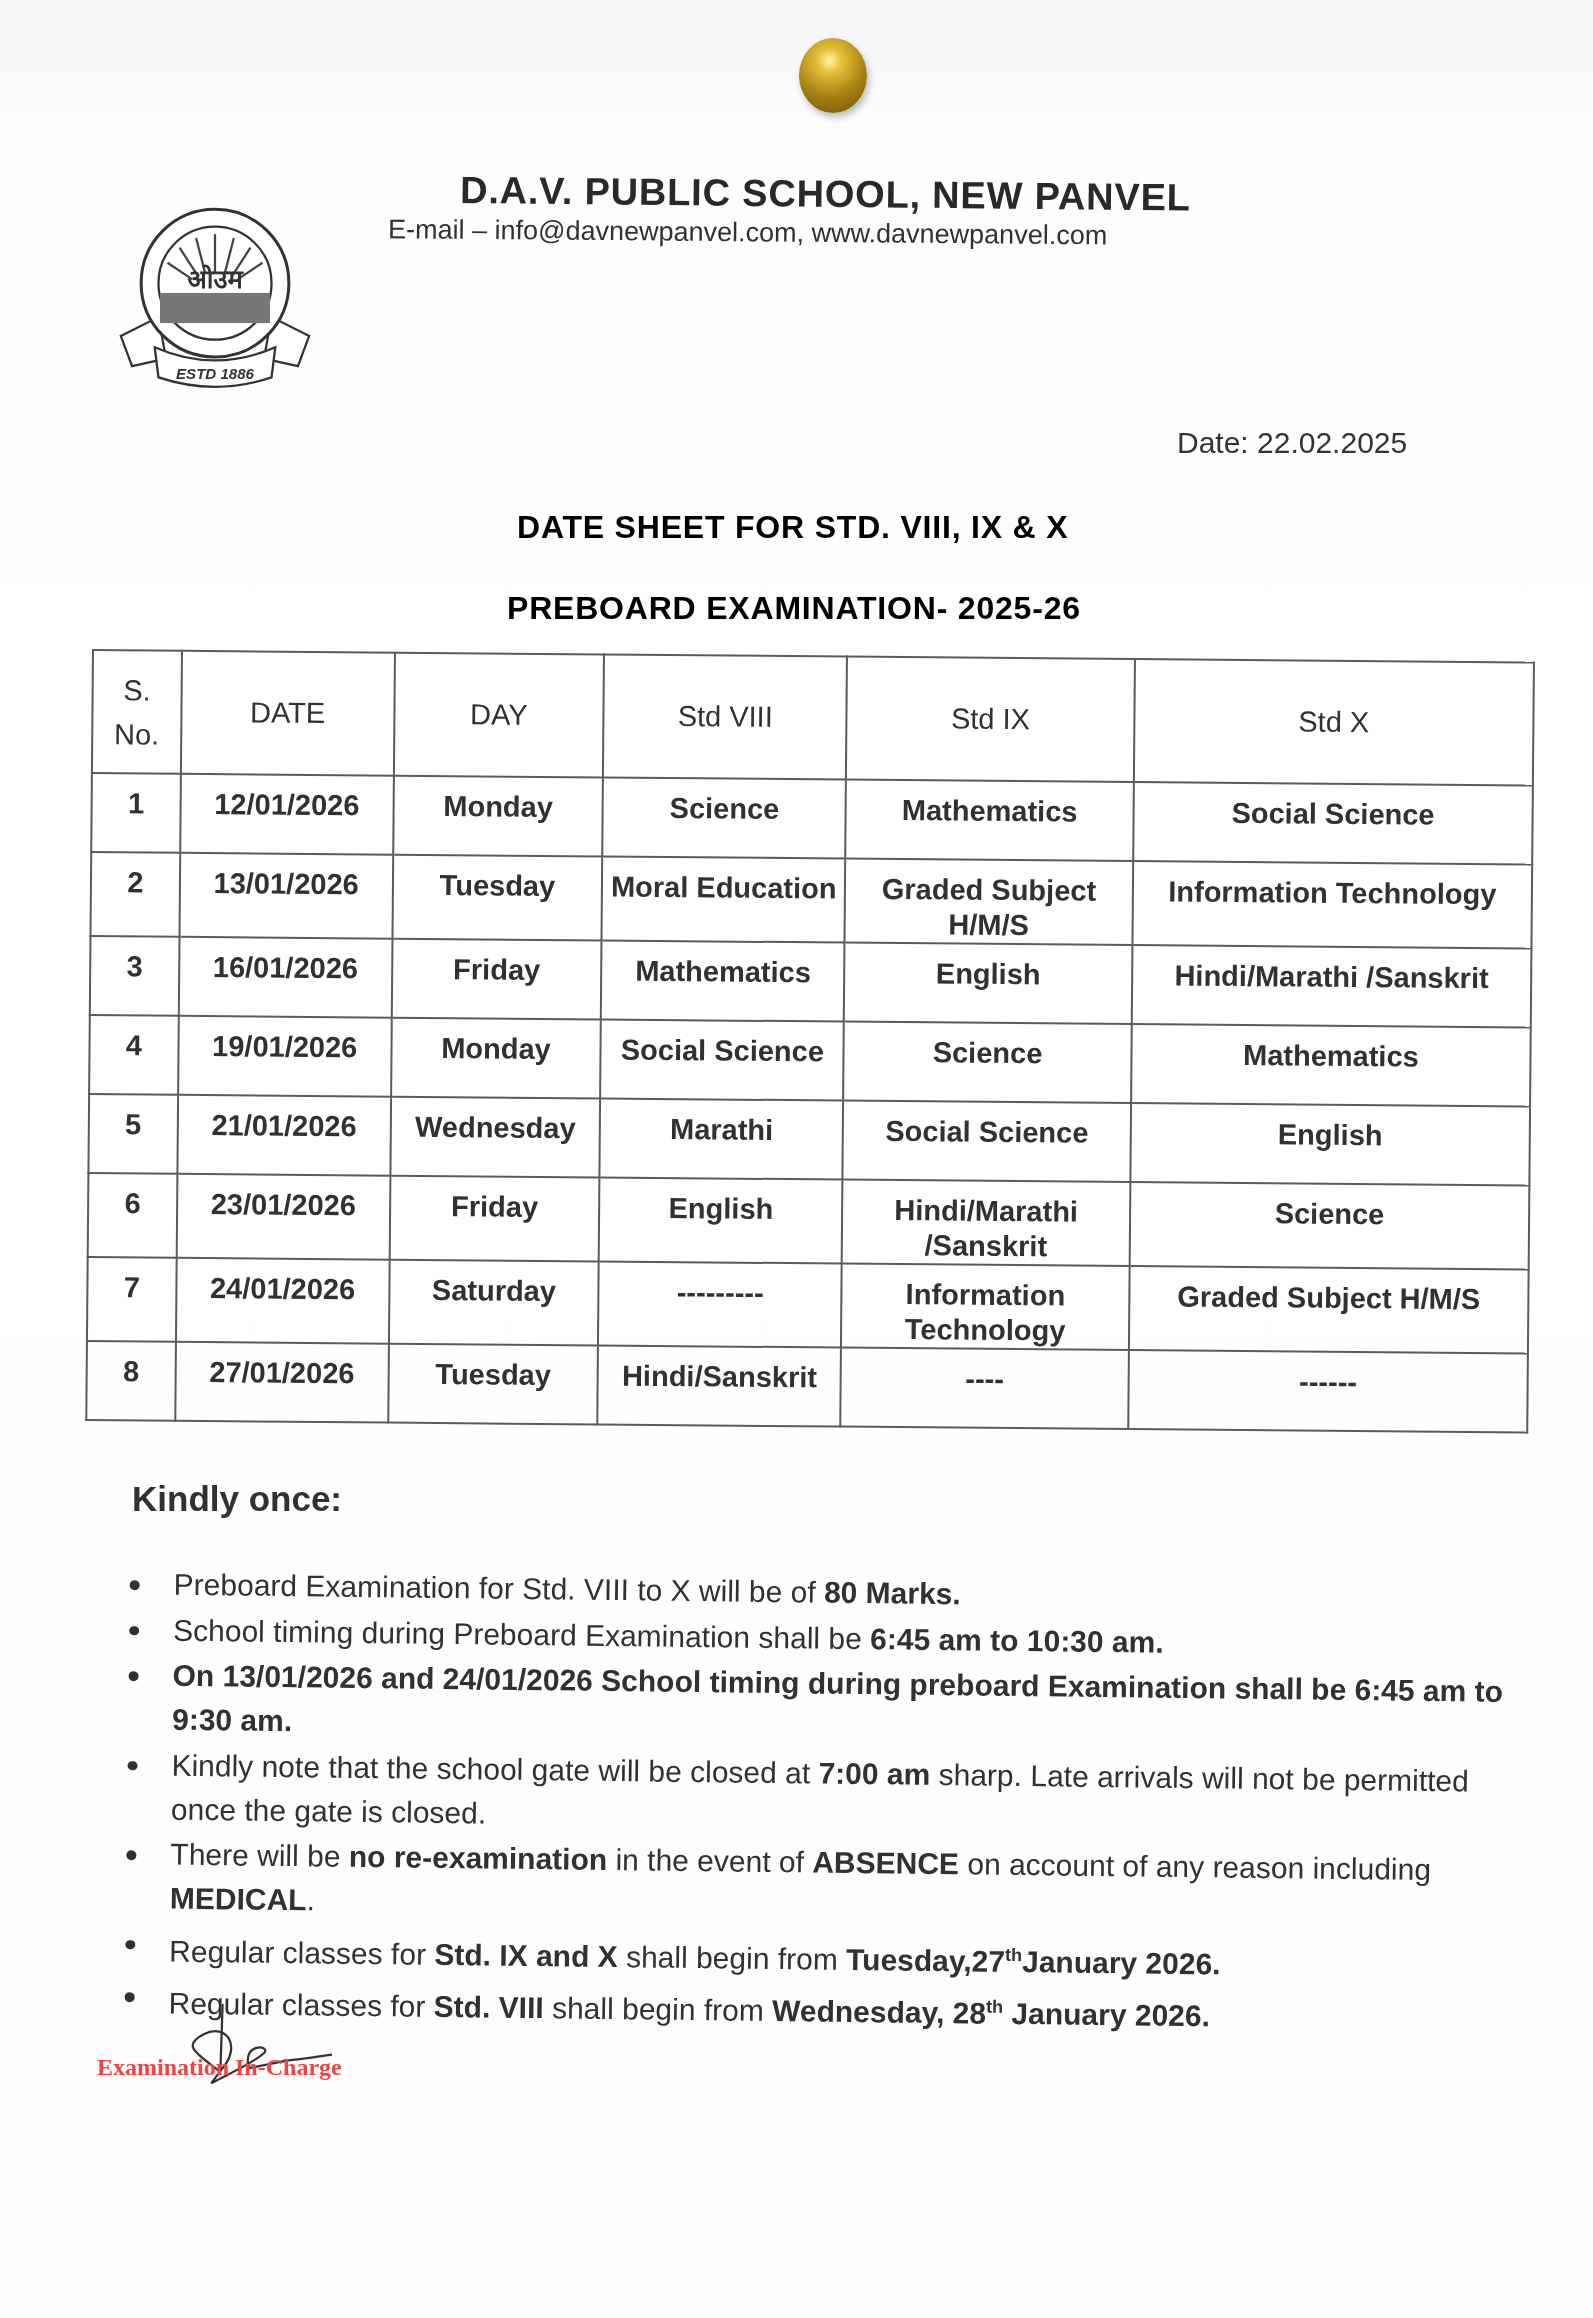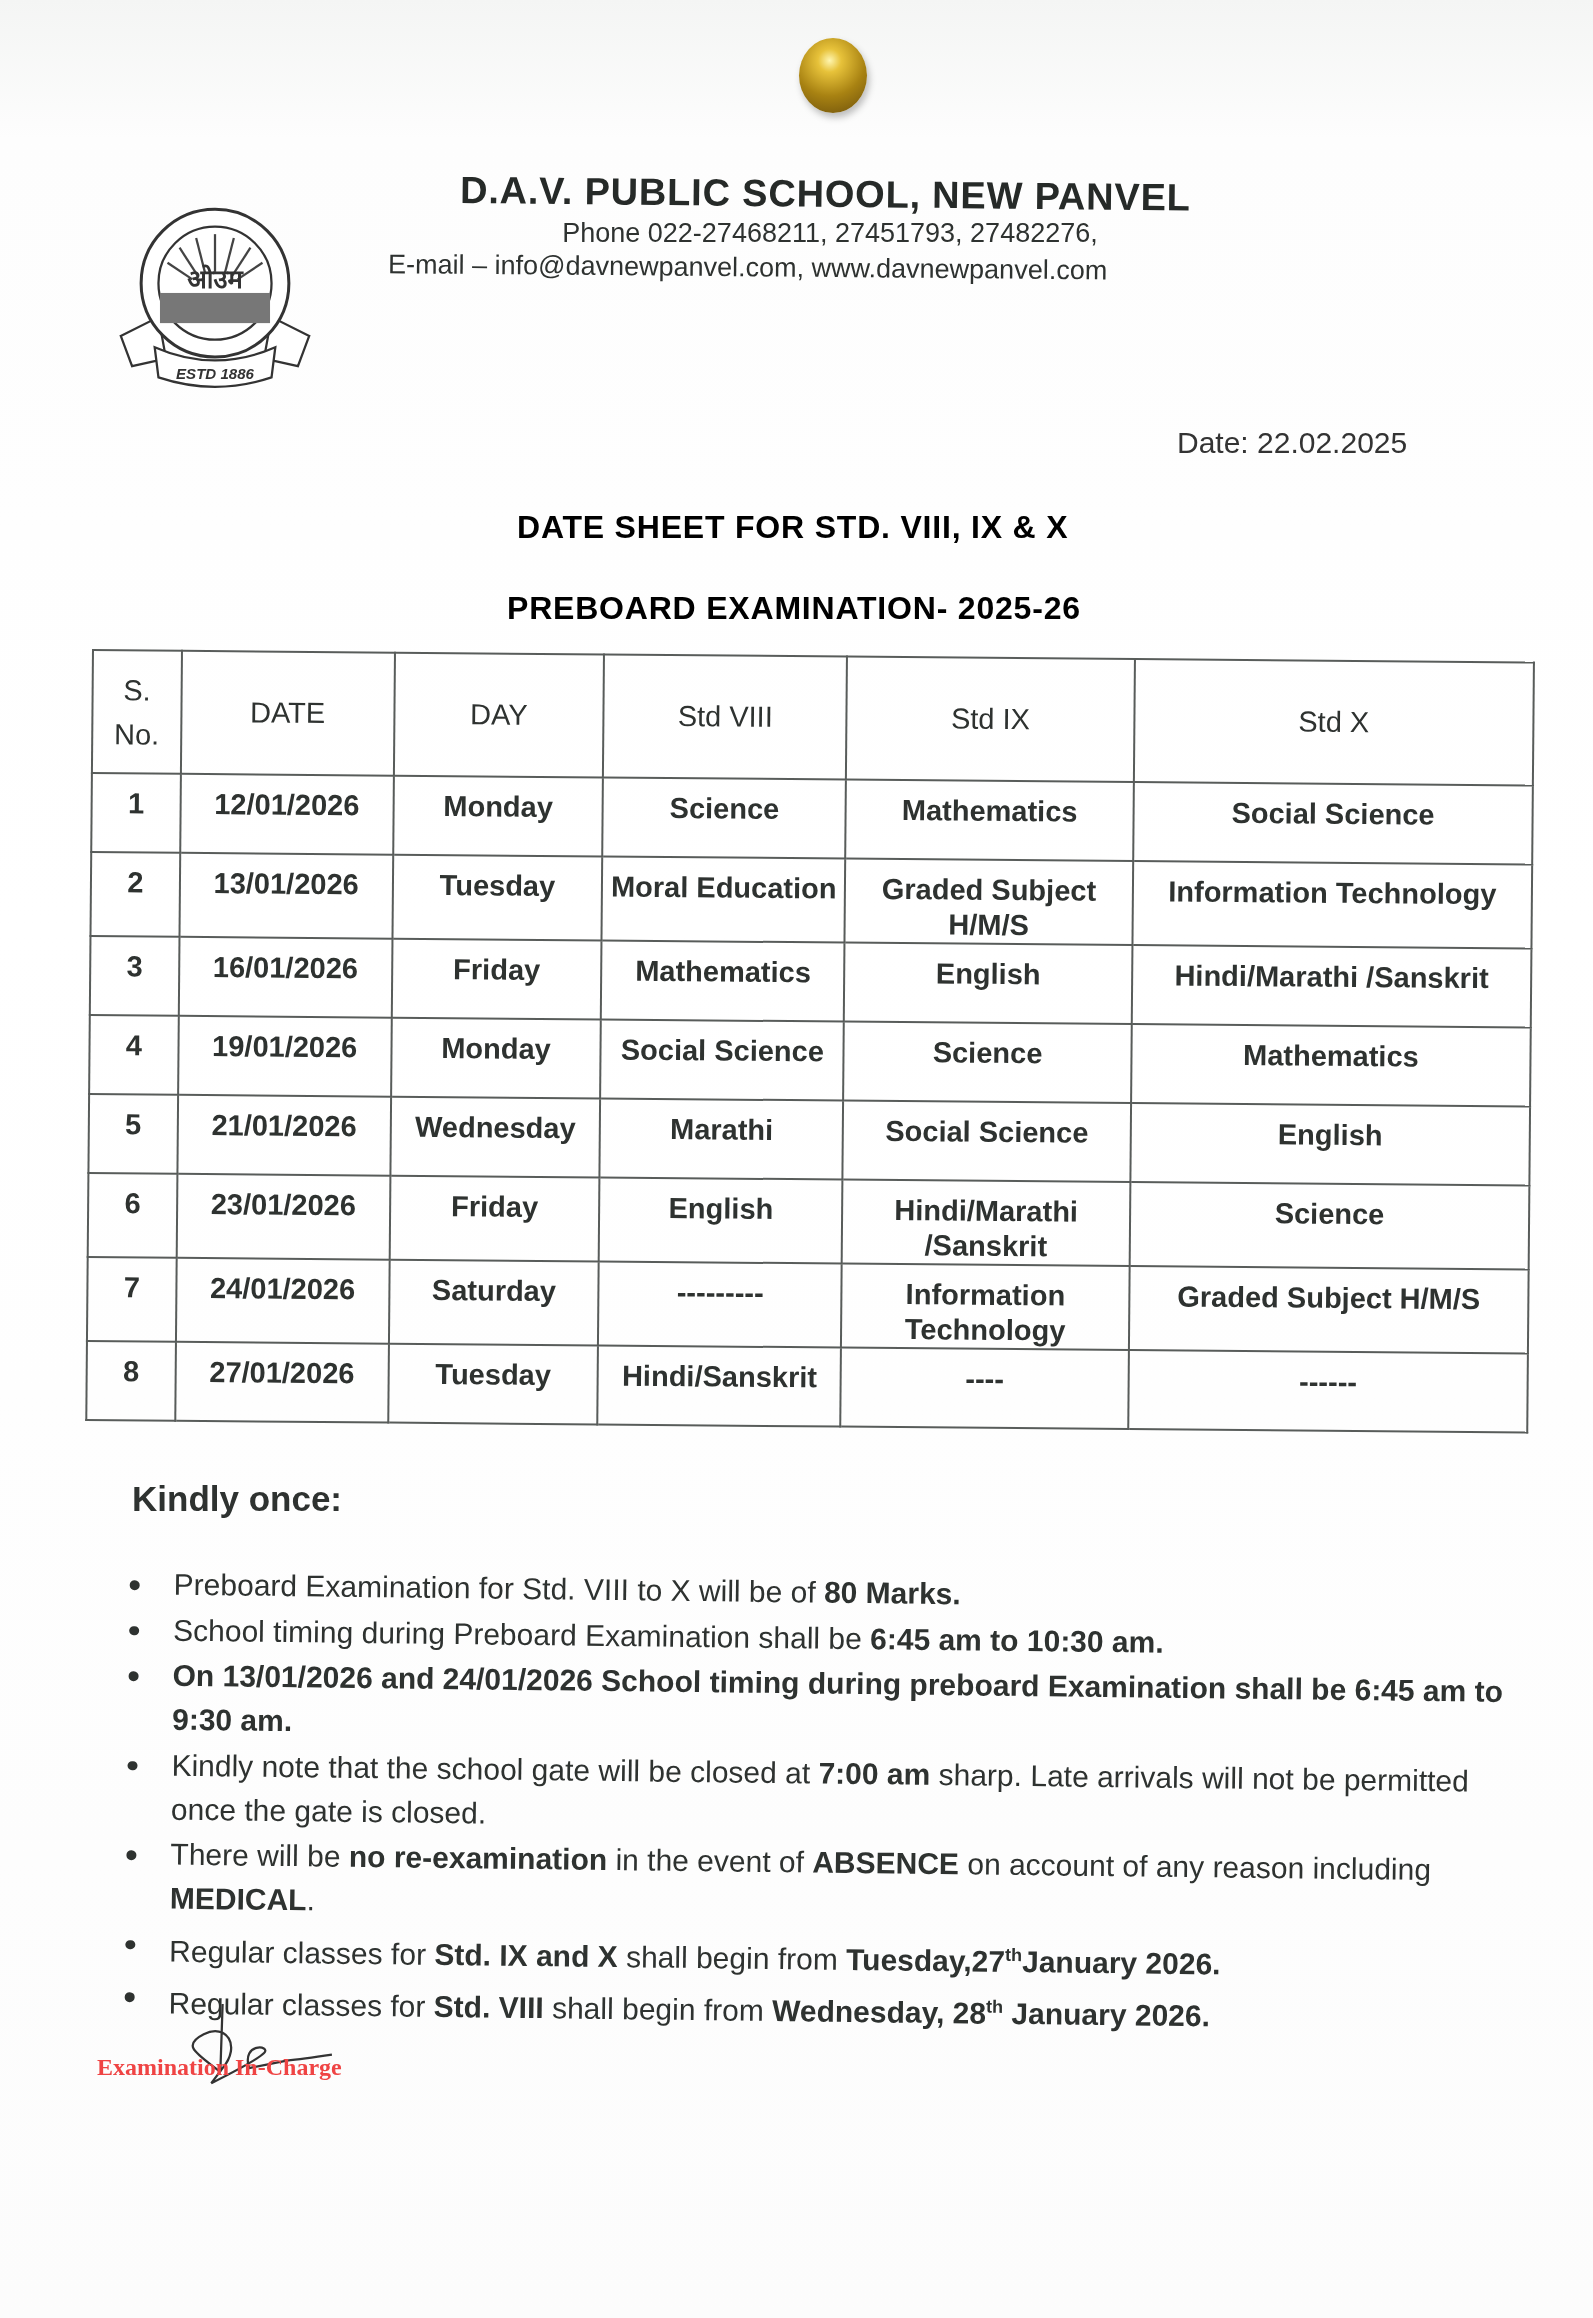--- a/index.html
+++ b/index.html
@@ -90,21 +90,20 @@
     </g>
     <rect x="62" y="118" width="146" height="40" fill="#777"></rect>
     <text x="135" y="112" text-anchor="middle" font-size="34" font-weight="bold" fill="#333" font-family="DejaVu Sans, sans-serif">ओउम</text>
     <path d="M55 190 Q135 225 215 190 L210 230 Q135 255 60 230 Z" fill="#fff" stroke="#333" stroke-width="3"></path>
     <text x="135" y="232" text-anchor="middle" font-size="20" font-style="italic" font-weight="bold" fill="#333" font-family="Liberation Sans, sans-serif">ESTD 1886</text>
   </svg>
 </div>
 
 <div class="header-block">
   <div class="school-name">D.A.V. PUBLIC SCHOOL, NEW PANVEL</div>
-  <div class="addr">Phone 022-27468211, 27451793, 27482276,</div>
   <div class="addr email">E-mail – info@davnewpanvel.com, www.davnewpanvel.com</div>
 </div>
 
 <div class="date-line">Date: 22.02.2025</div>
 <div class="title title-1">DATE SHEET FOR STD. VIII, IX &amp; X</div>
 <div class="title title-2">PREBOARD EXAMINATION- 2025-26</div>
 
 <table class="datesheet">
   <colgroup>
       <col class="c1">

